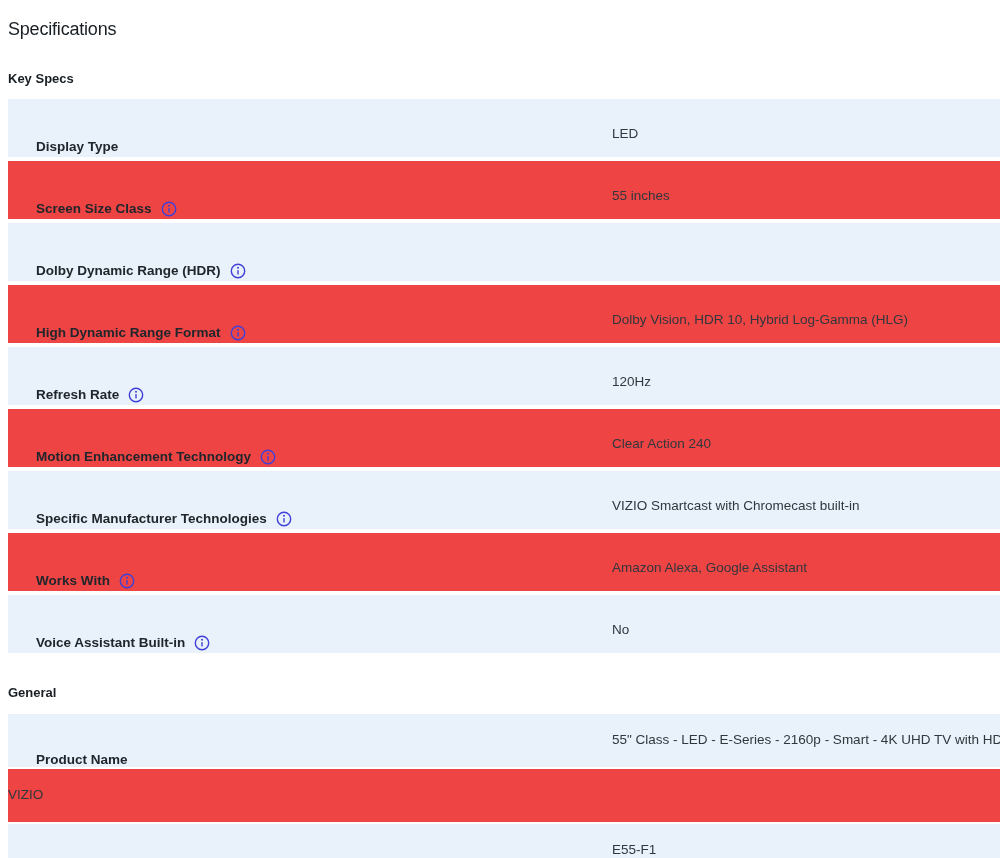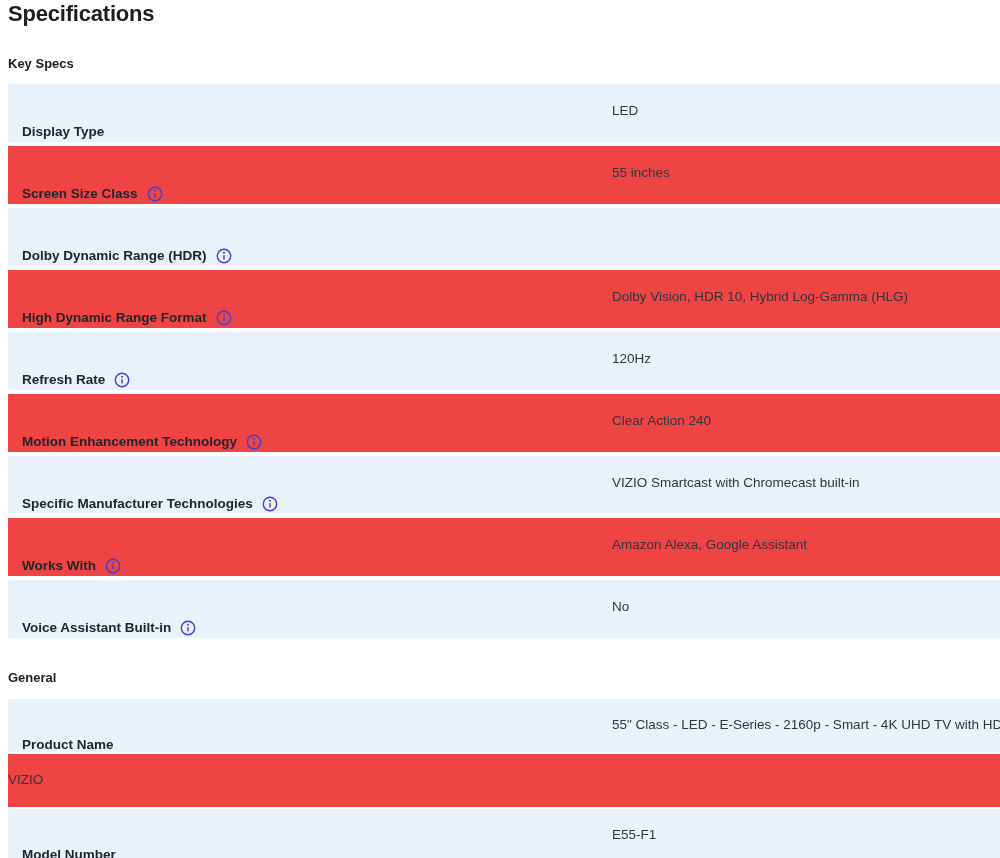--- a/index.html
+++ b/index.html
@@ -6,41 +6,41 @@
     --accent:#4040d8;
     --row-alt-bg:#e9f2fb;
   }
   html,body{margin:0;padding:0;}
   body{
     width:1000px;height:858px;overflow:hidden;background:#ffffff;
     font-family:"Liberation Sans",sans-serif;color:#20262b;
   }
   .page{padding-left:8px;}
   .page-title{
-    font-size:22px;font-weight:700;color:#181e23;margin:0;
-    padding-top:2px;letter-spacing:-0.2px;line-height:24px;
+    font-size:18px;font-weight:400;color:#181e23;margin:0;
+    padding-top:17px;letter-spacing:-0.2px;line-height:24px;
   }
   .section-heading{
     font-size:13px;font-weight:700;color:#181e23;margin:0;line-height:20px;
   }
   .section-0 .section-heading{margin-top:28px;}
   .section-1 .section-heading{margin-top:30px;}
   .section-0 .rows{margin-top:10px;}
   .section-1 .rows{margin-top:11px;}
   .row{display:flex;align-items:stretch;background:#ef4444;}
   .section-0 .row{height:58px;margin-bottom:4px;}
   .section-1 .row{height:53px;margin-bottom:2px;}
   .row.alt{background:var(--row-alt-bg);}
   .cell-label{
-    width:604px;flex-shrink:0;box-sizing:border-box;padding-left:14px;
+    width:604px;flex-shrink:0;box-sizing:border-box;padding-left:28px;
     display:flex;align-items:center;gap:9px;margin-top:38px;
   }
   .label{font-size:13.5px;font-weight:700;color:#20262b;line-height:18px;}
   .cell-value{
-    flex:1;box-sizing:border-box;padding-top:17px;padding-right:4px;
+    flex:1;box-sizing:border-box;padding-top:25px;padding-right:4px;
     font-size:13.5px;font-weight:400;color:#30373d;line-height:19px;
     white-space:nowrap;overflow:hidden;
   }
   .section-1 .cell-value{padding-top:16px;}
   .info{
     color:var(--accent);display:inline-flex;align-items:center;
     cursor:pointer;flex-shrink:0;
   }
   .info svg{display:block;}
 </style>

